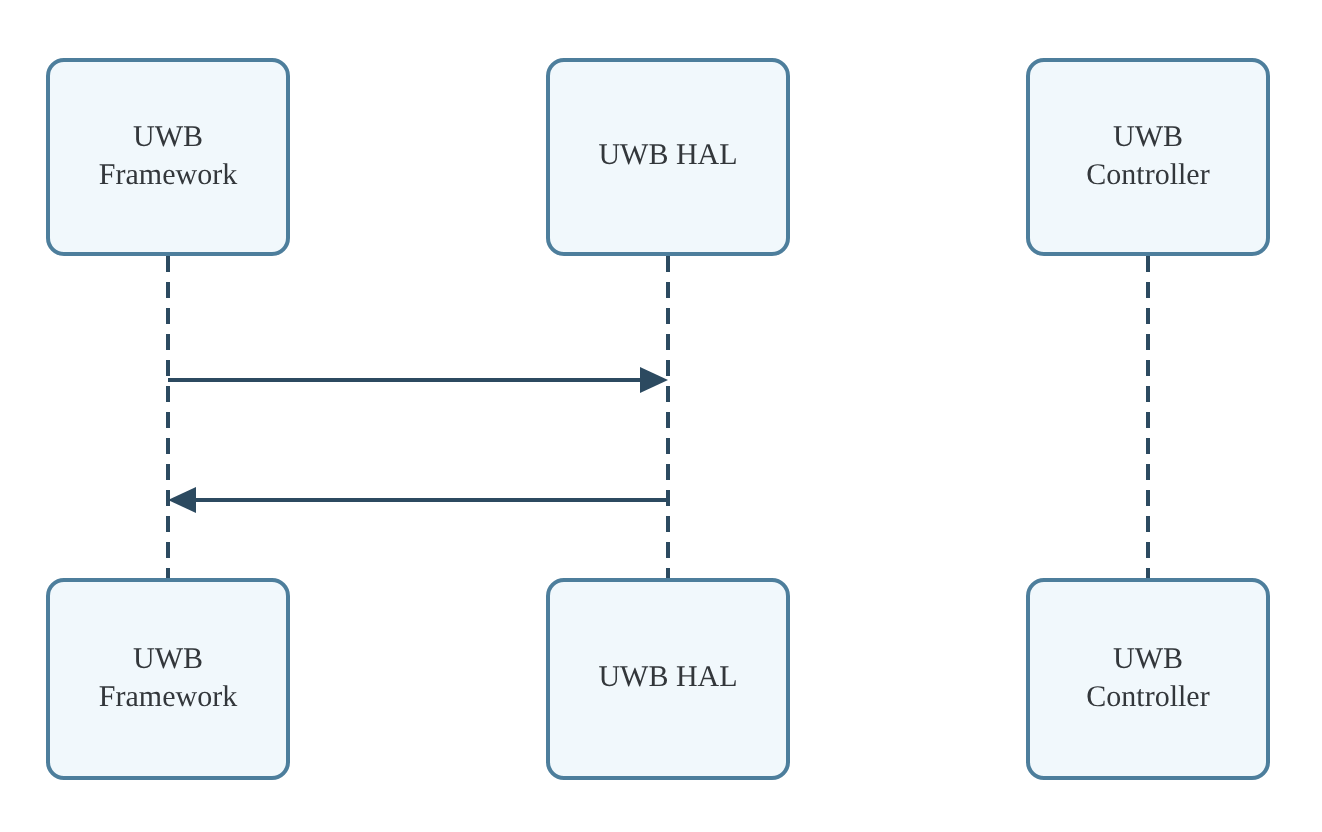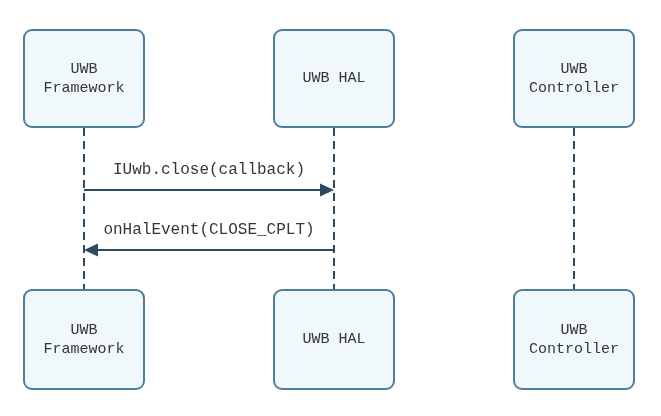--- a/index.html
+++ b/index.html
@@ -12,21 +12,21 @@
   html, body {
     margin: 0;
     padding: 0;
     background: var(--background, #ffffff);
   }
   .canvas {
     position: relative;
     width: 661px;
     height: 416px;
     background: var(--background, #ffffff);
-    font-family: Liberation Mono, monospace;
+    font-family: Liberation Serif, serif;
     overflow: hidden;
   }
   .layer {
     position: absolute;
     left: 0;
     top: 0;
   }
   .actor-box {
     position: absolute;
     width: 122px;
@@ -86,22 +86,20 @@
 Framework</span>
   </div>
   <div class="actor-box row-top col-hal">
     <span class="actor-label">UWB HAL</span>
   </div>
   <div class="actor-box row-top col-controller">
     <span class="actor-label">UWB
 Controller</span>
   </div>
 
-  <div class="msg-label msg-1">IUwb.close(callback)</div>
-  <div class="msg-label msg-2">onHalEvent(CLOSE_CPLT)</div>
 
   <div class="actor-box row-bottom col-framework">
     <span class="actor-label">UWB
 Framework</span>
   </div>
   <div class="actor-box row-bottom col-hal">
     <span class="actor-label">UWB HAL</span>
   </div>
   <div class="actor-box row-bottom col-controller">
     <span class="actor-label">UWB

